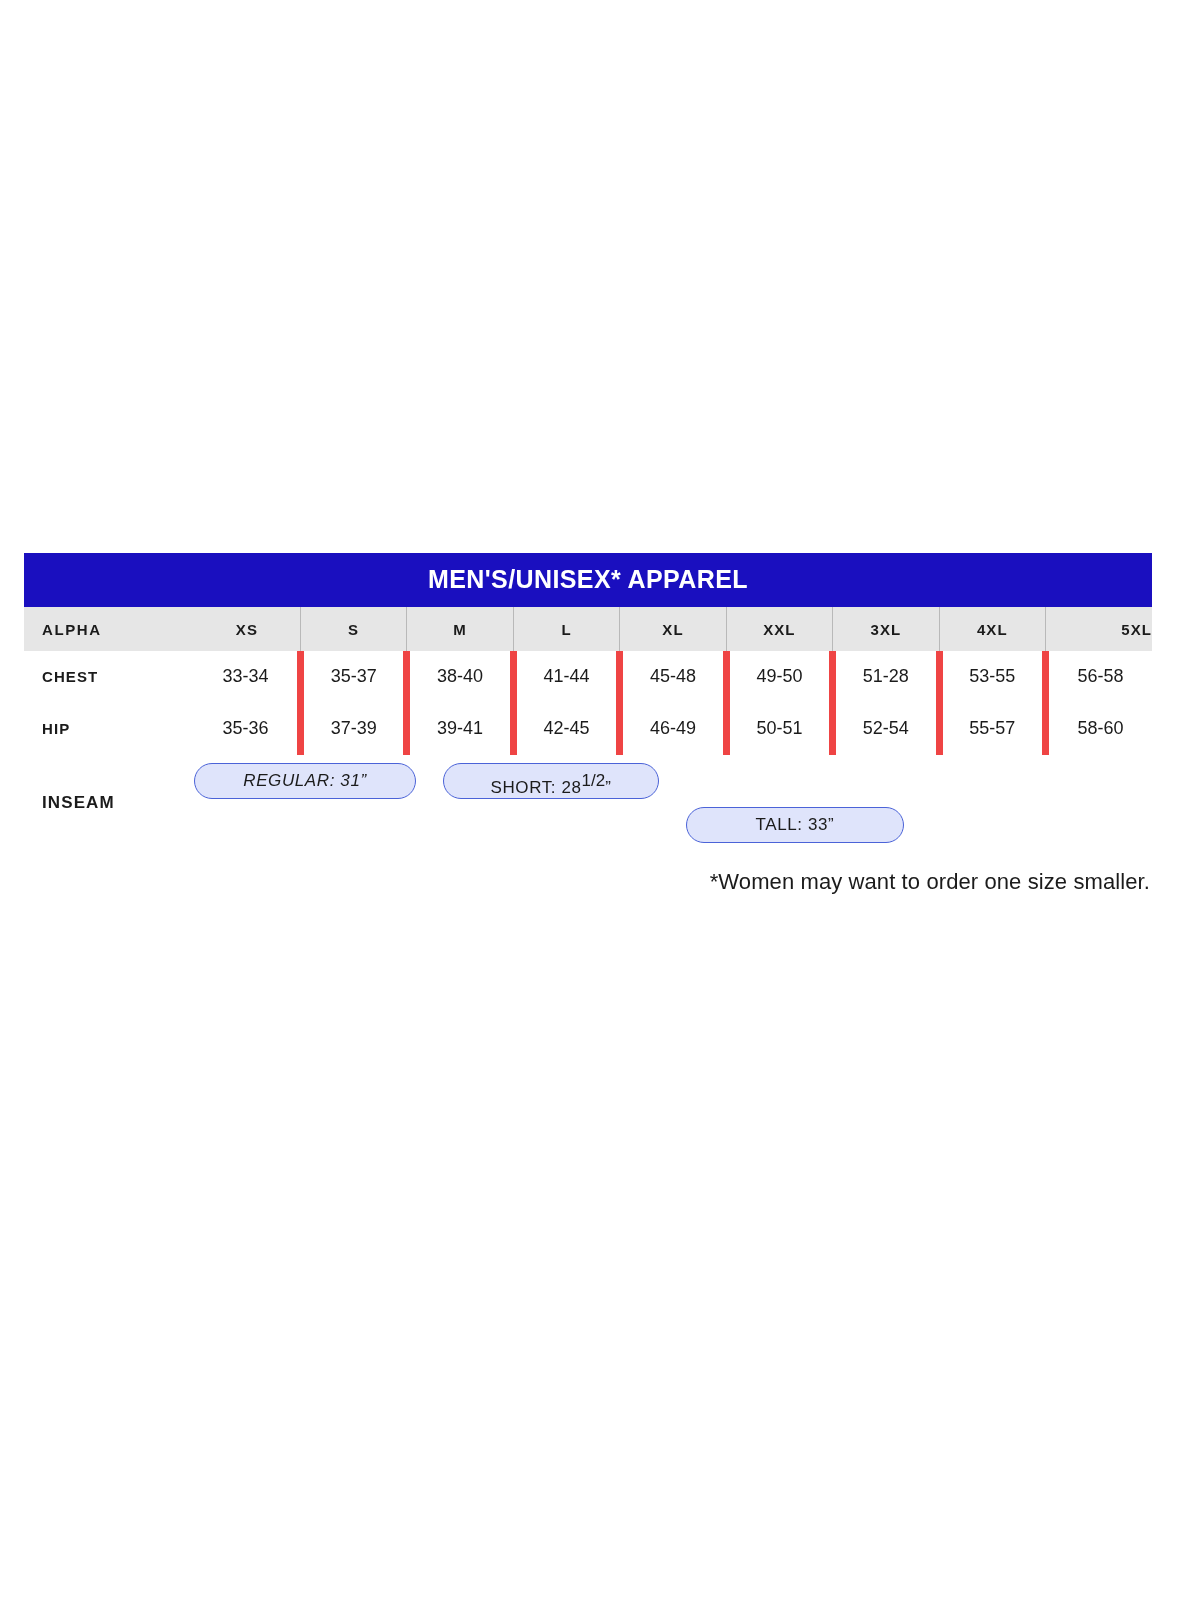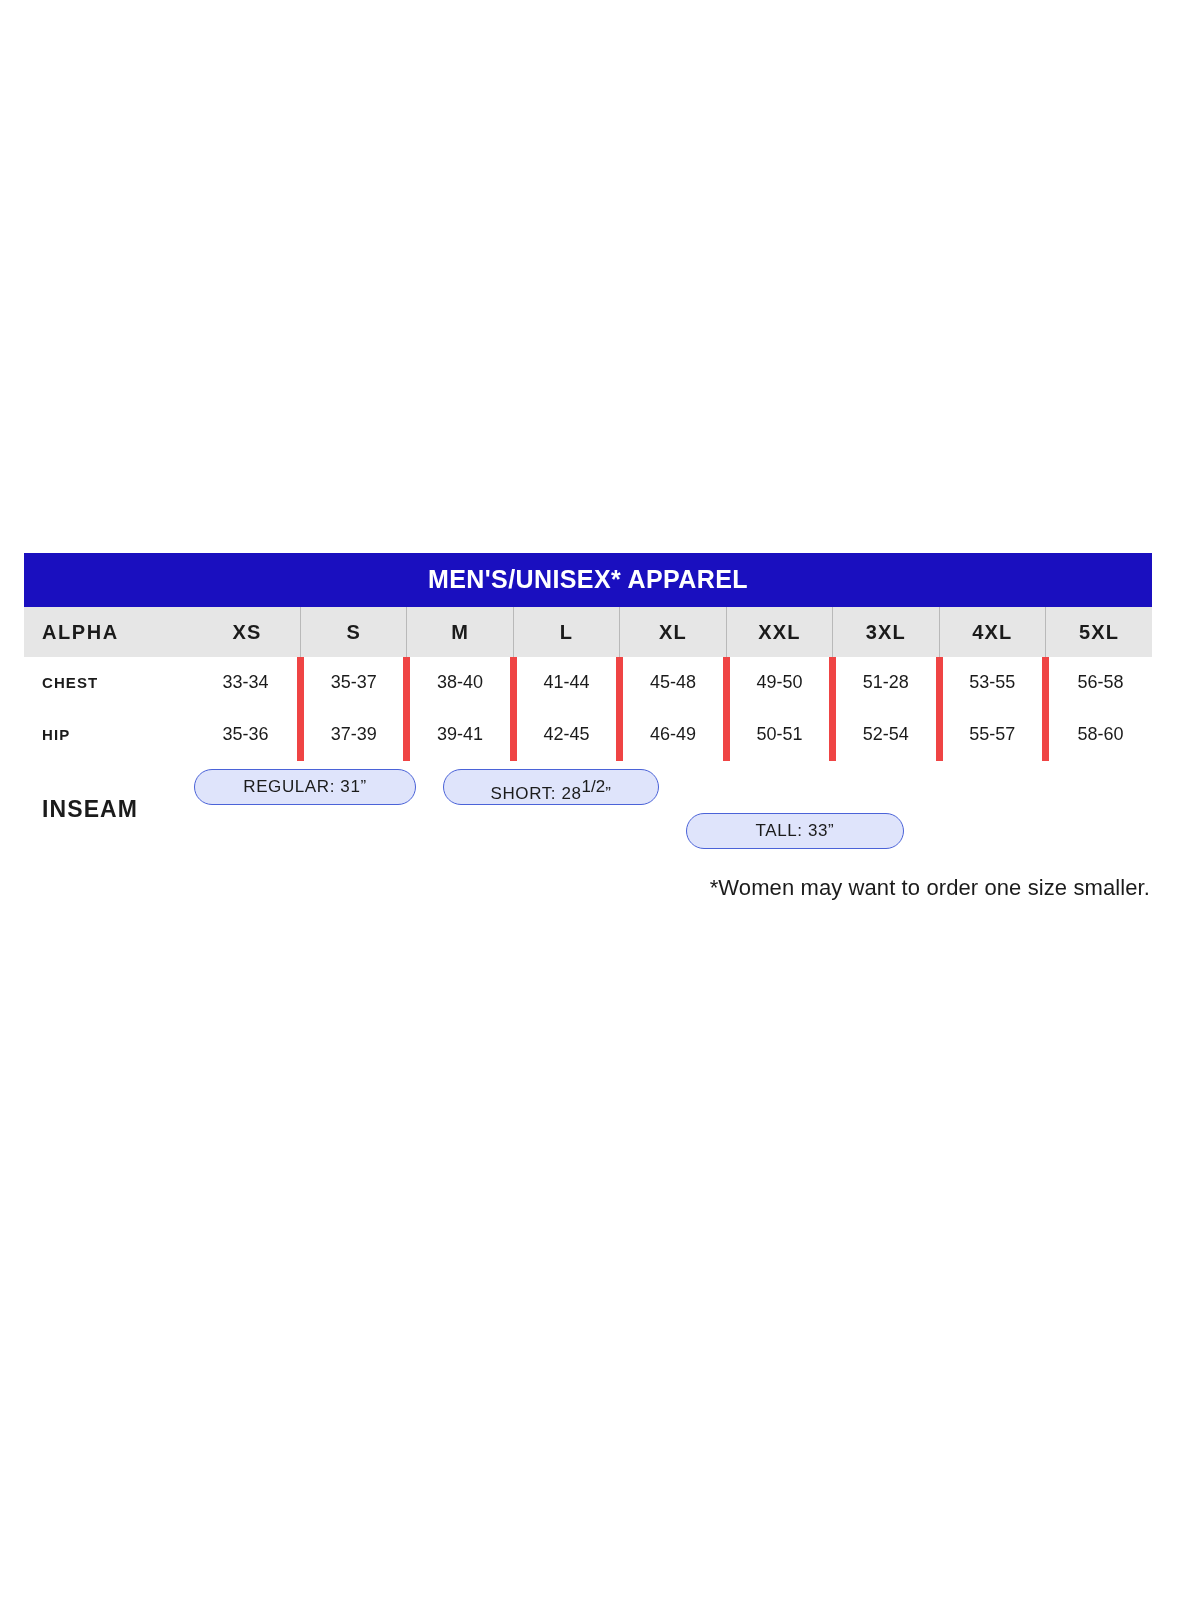--- a/index.html
+++ b/index.html
@@ -40,29 +40,29 @@
     width: 100%;
     border-collapse: collapse;
     table-layout: fixed;
   }
   table.size-table col.label-col { width: 170px; }
 
   thead tr {
     background: #e6e6e6;
   }
   thead th {
-    font-size: 20px;
+    font-size: 15px;
     font-weight: bold;
     letter-spacing: 1.1px;
     padding: 14px 0 13px 0;
     text-align: center;
     color: #1b1b1b;
     border-right: 1px solid #b9b9b9;
   }
-  thead th:last-child { border-right: none; }
+  thead th:last-child { border-right: none; text-align: right; }
   thead th.label-head {
     text-align: left;
     padding-left: 18px;
     letter-spacing: 1.6px;
     border-right: none;
   }
 
   tbody td {
     font-size: 18px;
     text-align: center;
@@ -83,42 +83,42 @@
   
   .inseam-row {
     display: flex;
     align-items: center;
     padding: 8px 0 10px 0;
   }
   .inseam-label {
     width: 170px;
     padding-left: 18px;
     box-sizing: border-box;
-    font-size: 23px;
+    font-size: 17px;
     font-weight: bold;
     letter-spacing: 1.1px;
   }
   .pills {
     display: flex;
     gap: 27px;
   }
   .pill {
     background: #dfe4fb;
     border: 1px solid #4b63d8;
     border-radius: 22px;
     height: 36px;
     line-height: 34px;
     font-size: 17px;
     letter-spacing: 0.6px;
     text-align: center;
     color: #1b1b1b;
     box-sizing: border-box;
     white-space: nowrap;
   }
-  .pill.w1 { width: 222px; }
+  .pill.w1 { width: 222px; font-style: italic; }
   .pill.w2 { width: 216px; }
   .pill.w3 { width: 218px; margin-top: 44px; }
   .frac {
     font-size: 17px;
     vertical-align: super;
     letter-spacing: 0;
   }
 
   
   .footnote {

